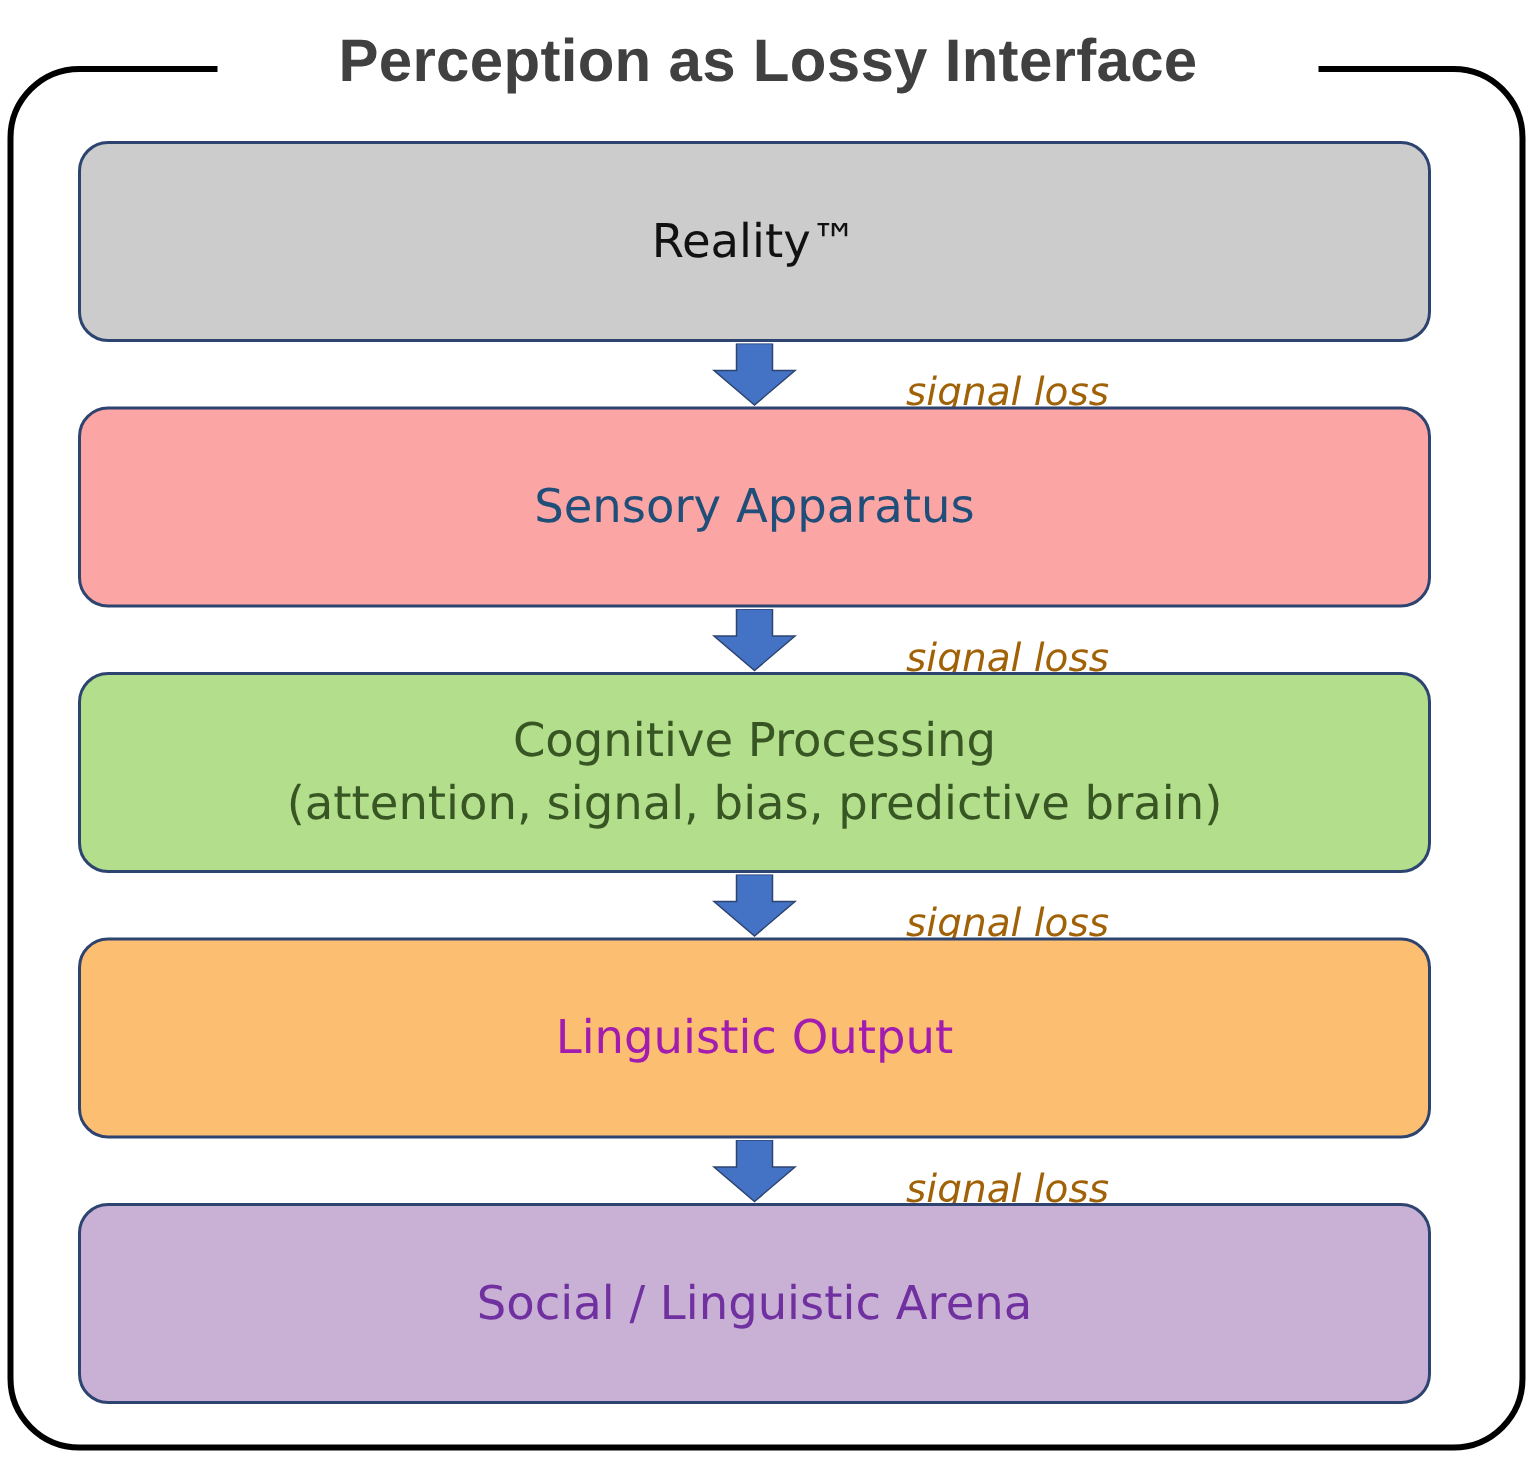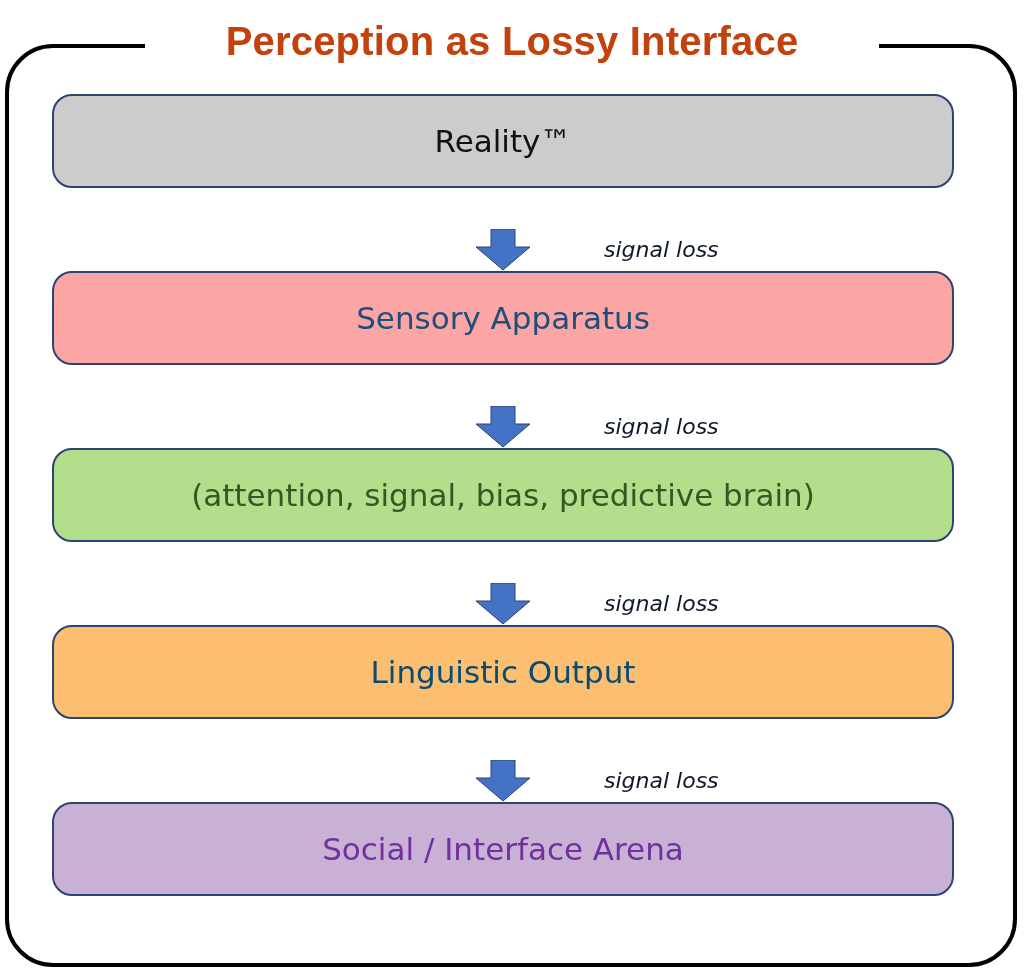--- a/index.html
+++ b/index.html
@@ -2,29 +2,29 @@
 <html><head>
   <meta charset="utf-8">
   <style>
     html, body { margin: 0; padding: 0; background: #ffffff; }
     body { width: 1024px; height: 975px; position: relative; overflow: hidden;
            font-family: "DejaVu Sans", sans-serif; }
     .frame { position: absolute; left: 5px; top: 44px; width: 1012px; height: 923px;
              border: 4px solid #000; border-radius: 48px; box-sizing: border-box; }
     .title { position: absolute; top: 8px; left: 145px; width: 734px; height: 70px;
              background: #fff; text-align: center; font-family: "Liberation Sans", sans-serif;
-             font-weight: bold; font-size: 40px; line-height: 66px; color: #c2410c; letter-spacing: 0.2px; }
-    .box { position: absolute; left: 52px; width: 902px; height: 94px; box-sizing: border-box;
+             font-weight: bold; font-size: 40px; line-height: 66px; color: #404040; letter-spacing: 0.2px; }
+    .box { position: absolute; left: 52px; width: 902px; height: 134px; box-sizing: border-box;
            border: 2px solid #2e4470; border-radius: 20px;
            display: flex; flex-direction: column; align-items: center; justify-content: center;
            font-family: "DejaVu Sans", sans-serif; font-size: 31px; line-height: 42px; text-align: center; }
     .box span { display: block; white-space: nowrap; }
     .arrow { position: absolute; left: 474px; width: 58px; height: 42px; }
     .loss { position: absolute; left: 604px; font-family: "DejaVu Sans", sans-serif; font-style: italic;
-            font-size: 22px; color: #0f172a; line-height: 26px; }
+            font-size: 26px; color: #a16207; line-height: 26px; margin-top: 12px; }
   </style>
 </head>
 <body>
 
 <div class="frame"></div>
 <div class="title">Perception as Lossy Interface</div>
 
 <div class="box" style="top: 94px; background: rgb(204, 204, 204); color: rgb(17, 17, 17);">
   <span>Reality™</span>
 </div>
@@ -37,32 +37,33 @@
 <div class="box" style="top: 271px; background: #fca5a5; color: rgb(31, 78, 121);">
   <span>Sensory Apparatus</span>
 </div>
 
 <svg class="arrow" style="top:406px;" viewBox="0 0 58 42">
   <polygon points="17,0 41,0 41,18 56,18 29,41 2,18 17,18" stroke="#2e4470" stroke-width="1" fill="#4472c4"></polygon>
 </svg>
 <div class="loss" style="top:414px;">signal loss</div>
 
 <div class="box" style="top: 448px; background: rgb(179, 222, 140); color: rgb(55, 86, 35);">
+  <span>Cognitive Processing</span>
   <span>(attention, signal, bias, predictive brain)</span>
 </div>
 
 <svg class="arrow" style="top:583px;" viewBox="0 0 58 42">
   <polygon points="17,0 41,0 41,18 56,18 29,41 2,18 17,18" stroke="#2e4470" stroke-width="1" fill="#4472c4"></polygon>
 </svg>
 <div class="loss" style="top:591px;">signal loss</div>
 
-<div class="box" style="top: 625px; background: rgb(252, 191, 114); color: #0c4a6e;">
+<div class="box" style="top: 625px; background: rgb(252, 191, 114); color: #a21caf;">
   <span>Linguistic Output</span>
 </div>
 
 <svg class="arrow" style="top:760px;" viewBox="0 0 58 42">
   <polygon points="17,0 41,0 41,18 56,18 29,41 2,18 17,18" stroke="#2e4470" stroke-width="1" fill="#4472c4"></polygon>
 </svg>
 <div class="loss" style="top:768px;">signal loss</div>
 
 <div class="box" style="top: 802px; background: rgb(201, 177, 214); color: rgb(112, 48, 160);">
-  <span>Social / Interface Arena</span>
+  <span>Social / Linguistic Arena</span>
 </div>
 
 </body></html>

